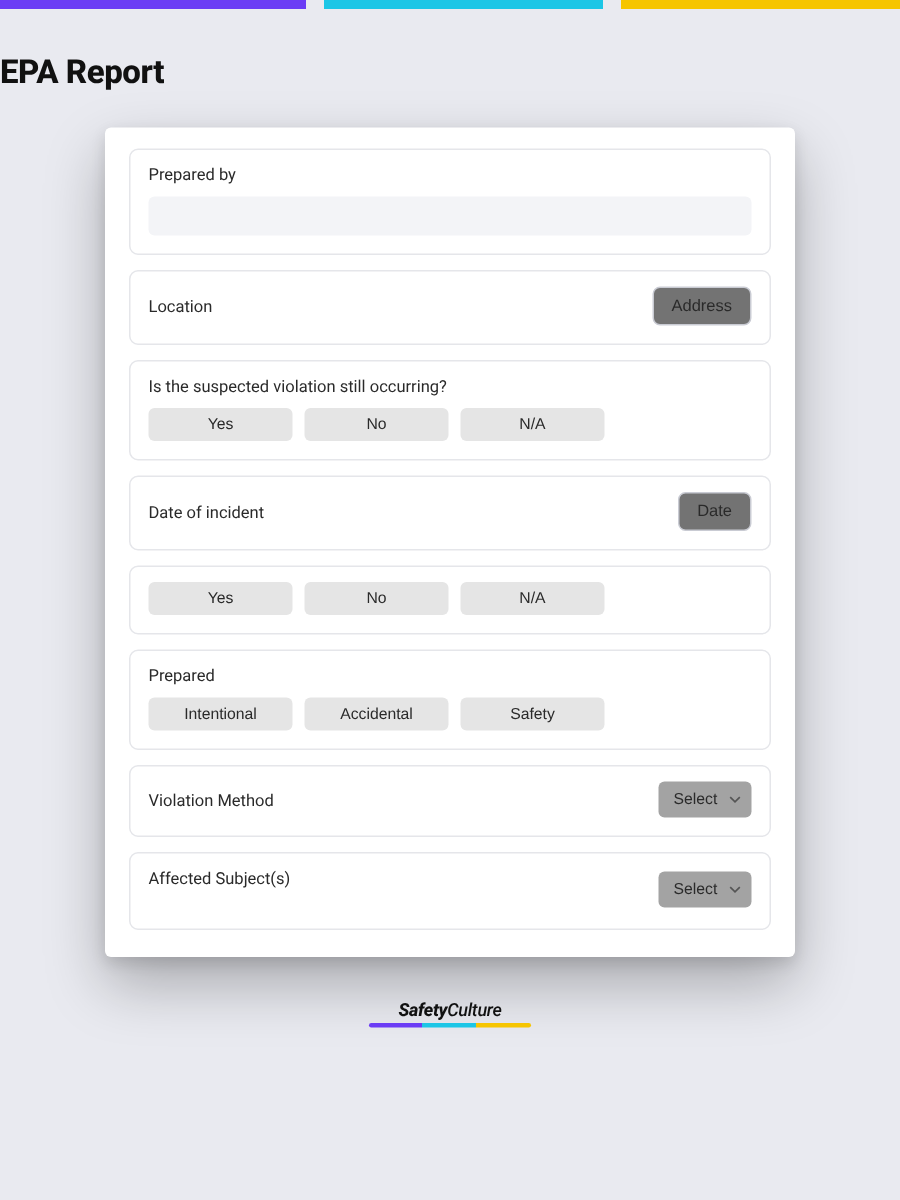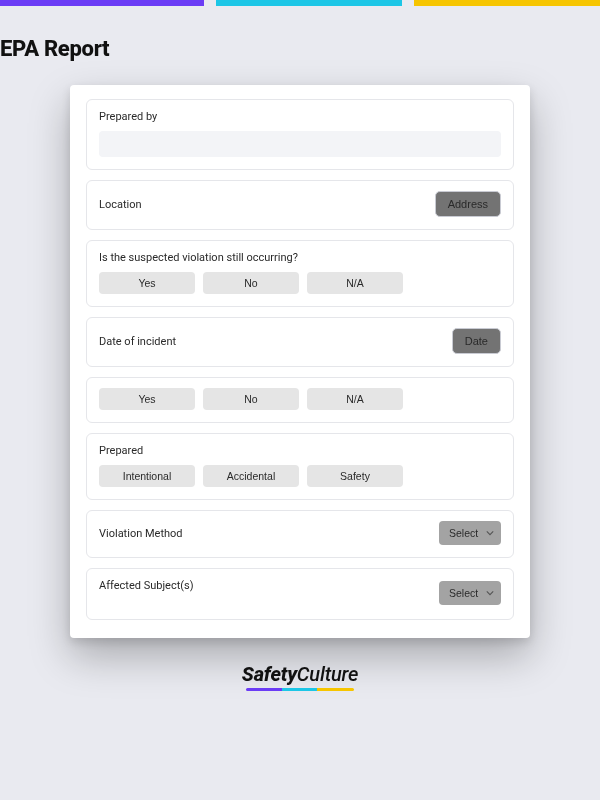--- a/index.html
+++ b/index.html
@@ -110,21 +110,21 @@
     pointer-events: none;
     width: 8px; height: 8px;
   }
 
   .footer {
     text-align: center;
     margin-top: 24px;
   }
   .brand {
     display: inline-block;
-    font-size: 20px;
+    font-size: 12px;
     font-weight: 800;
     font-style: italic;
     letter-spacing: -0.2px;
     position: relative;
     padding-bottom: 3px;
   }
   .brand .light { font-weight: 500; }
   .brand-underline {
     display: block;
     margin: 2px auto 0 auto;

